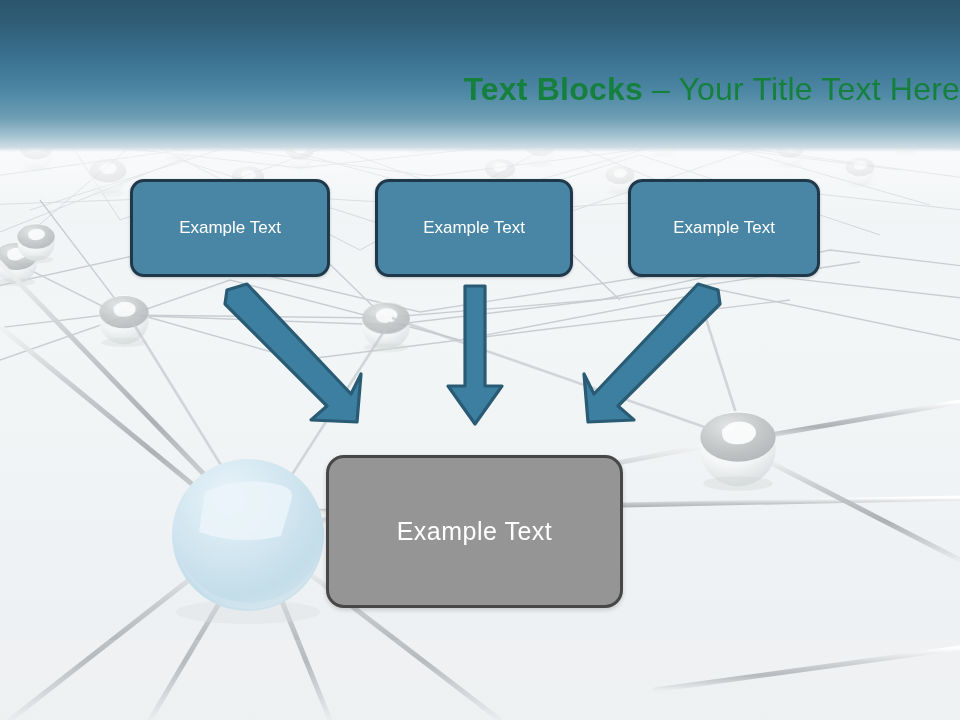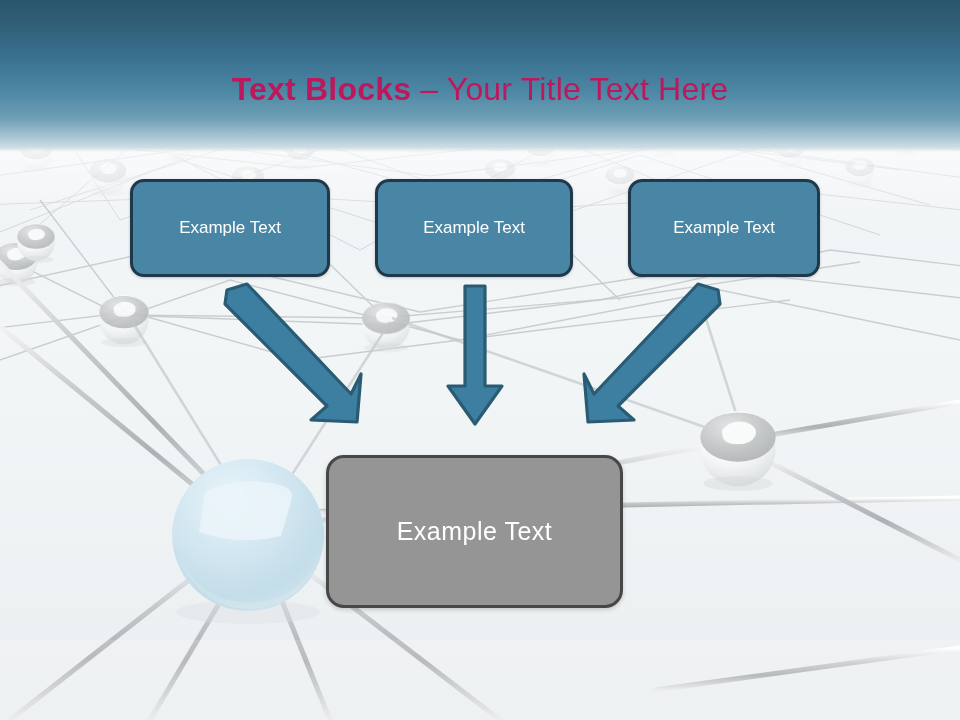--- a/index.html
+++ b/index.html
@@ -42,22 +42,22 @@
         #cfdde4 97%,
         rgba(226,235,239,0) 100%);
     pointer-events: none;
   }
 
   #slide-title {
     position: absolute;
     left: 0;
     top: 50px;
     width: 960px;
-    text-align: center;
-    color: #be185d;
+    text-align: right;
+    color: #15803d;
     font-size: 32px;
     font-weight: 400;
     letter-spacing: 0.2px;
     white-space: nowrap;
   }
   #slide-title .t-strong {
     font-weight: bold;
   }
 
   

